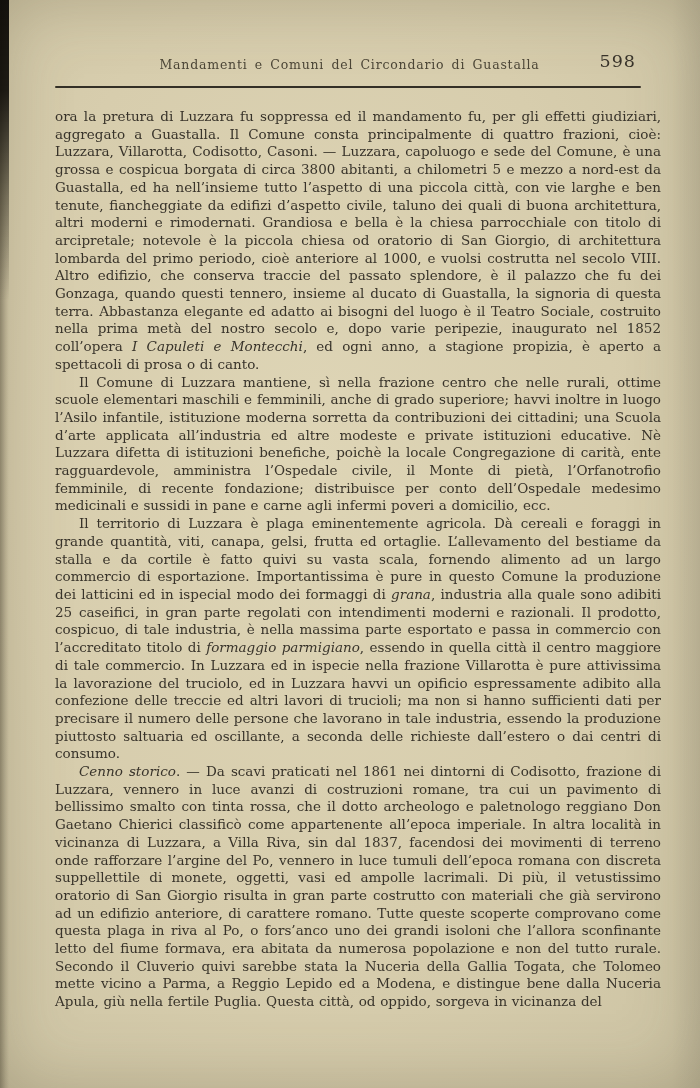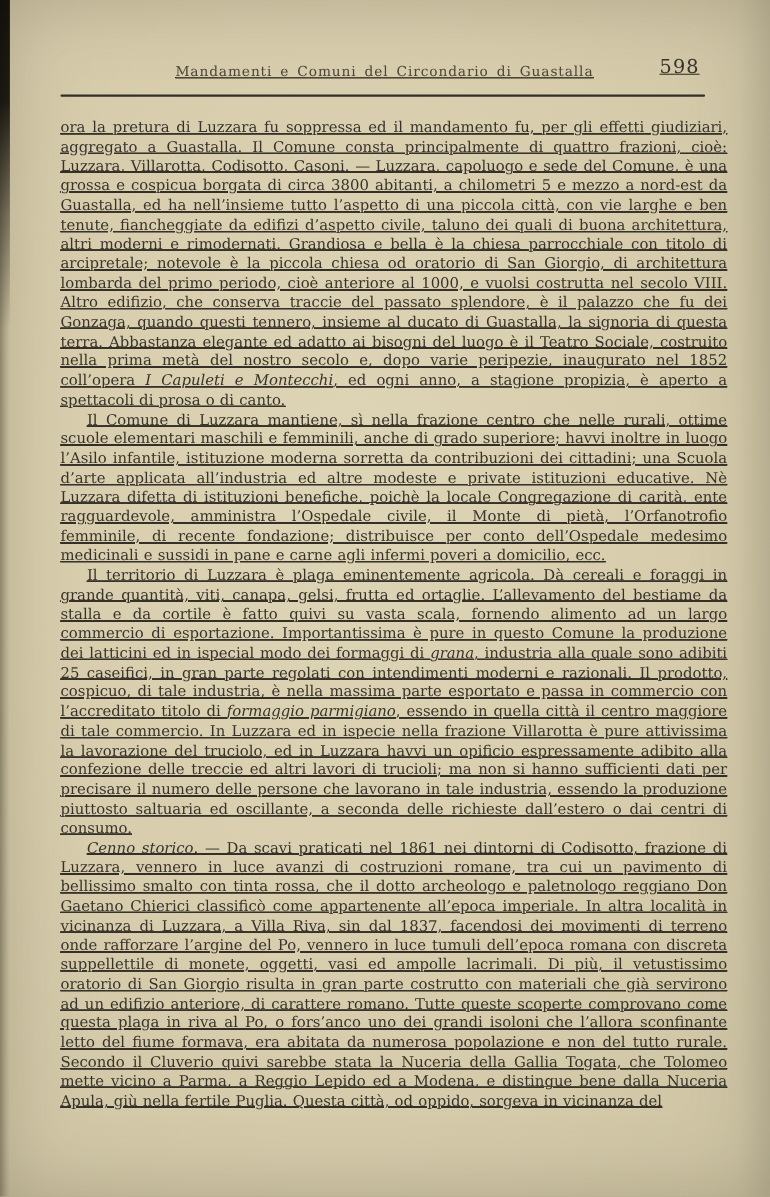--- a/index.html
+++ b/index.html
@@ -1,21 +1,21 @@
 <!DOCTYPE html>
 <html lang="it" style="--paper: #d7cdad; --ink: #38332a; --rule: #332f26; --header-ink: #4b4536;"><head>
 <meta charset="utf-8">
 <style>
   :root{
     --paper:#d7cdad;
     --ink:#38332a;
     --rule:#332f26;
     --header-ink:#4b4536;
   }
-  *{margin:0;padding:0;box-sizing:border-box;text-decoration:underline;}
+  *{margin:0;padding:0;box-sizing:border-box;}
   html,body{width:700px;height:1088px;}
   body{
     font-family:"DejaVu Serif","Liberation Serif",serif;
     background:#b9b095;
     overflow:hidden;
   }
   .page{
     position:relative;
     width:700px;height:1088px;
     background:

